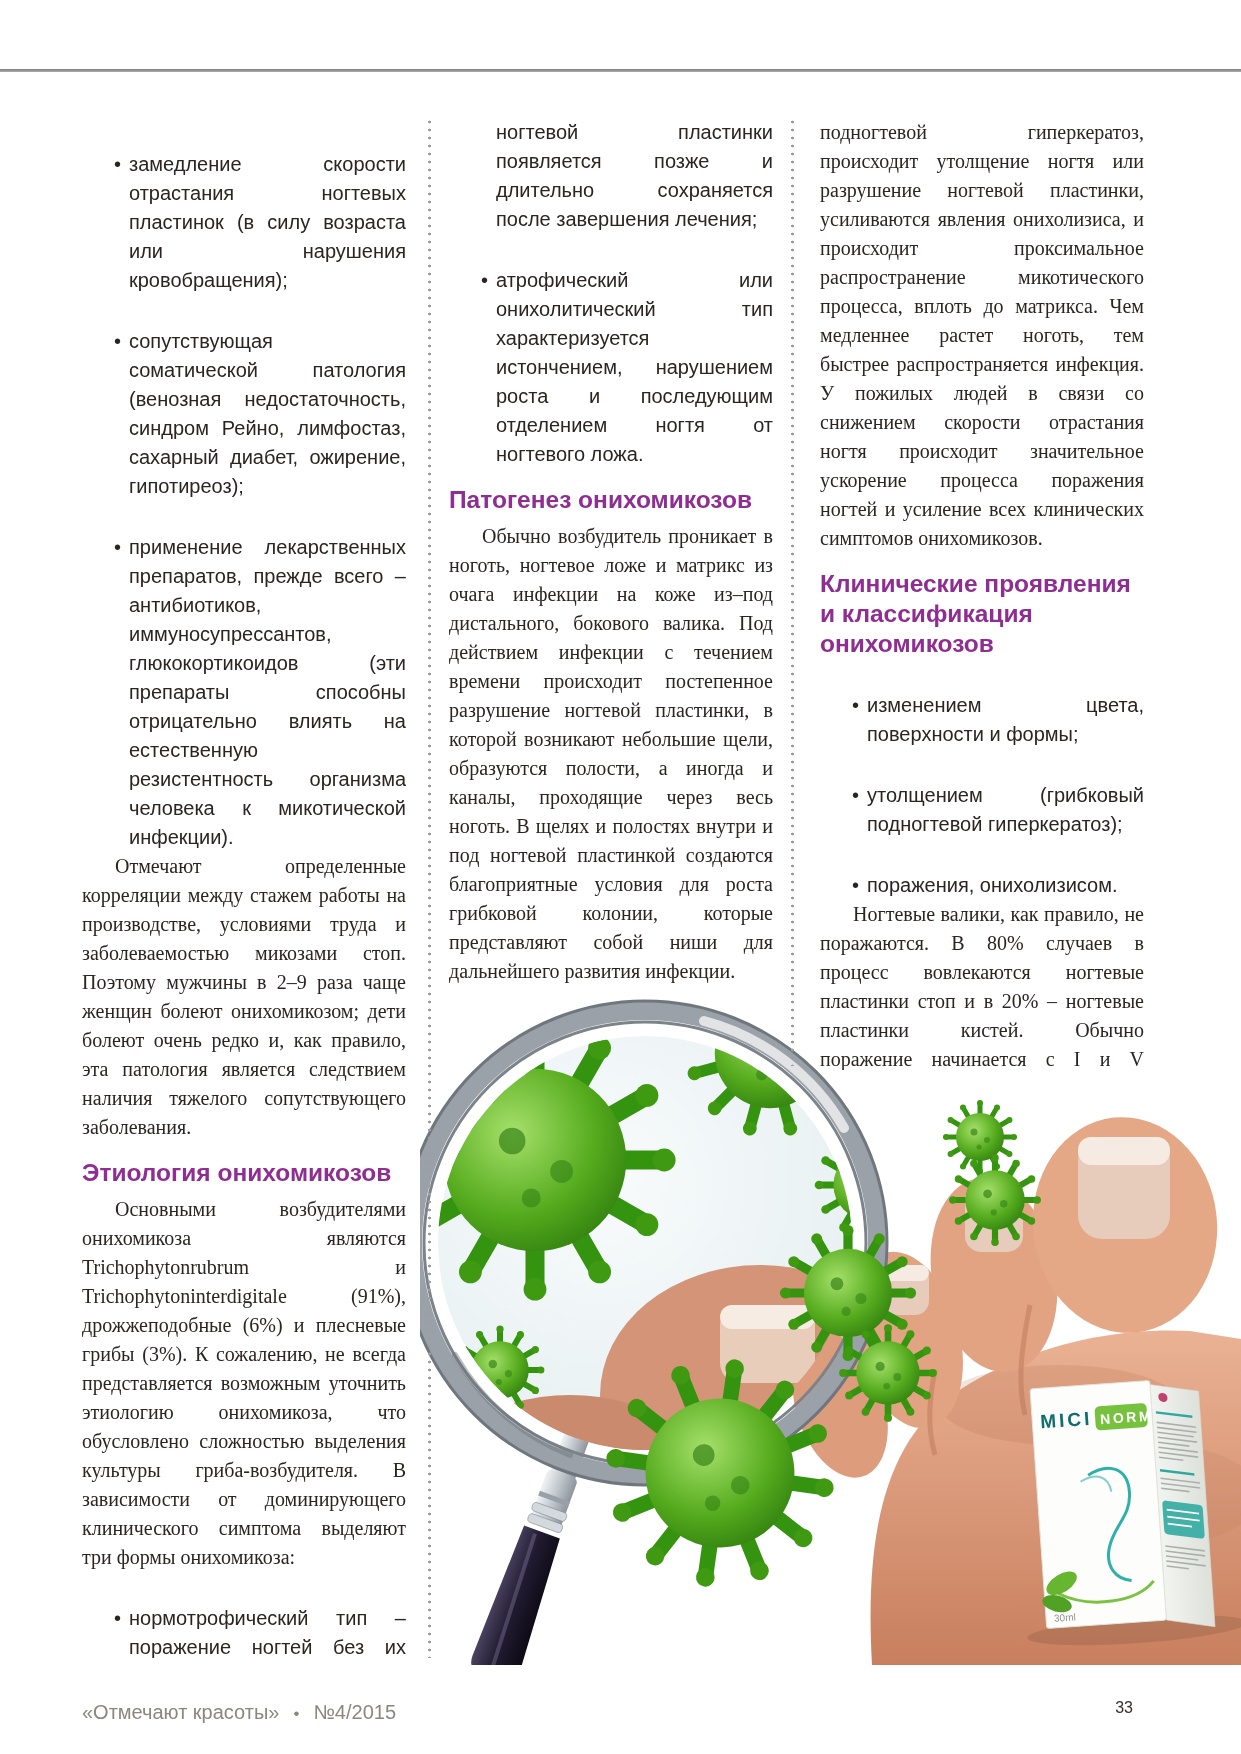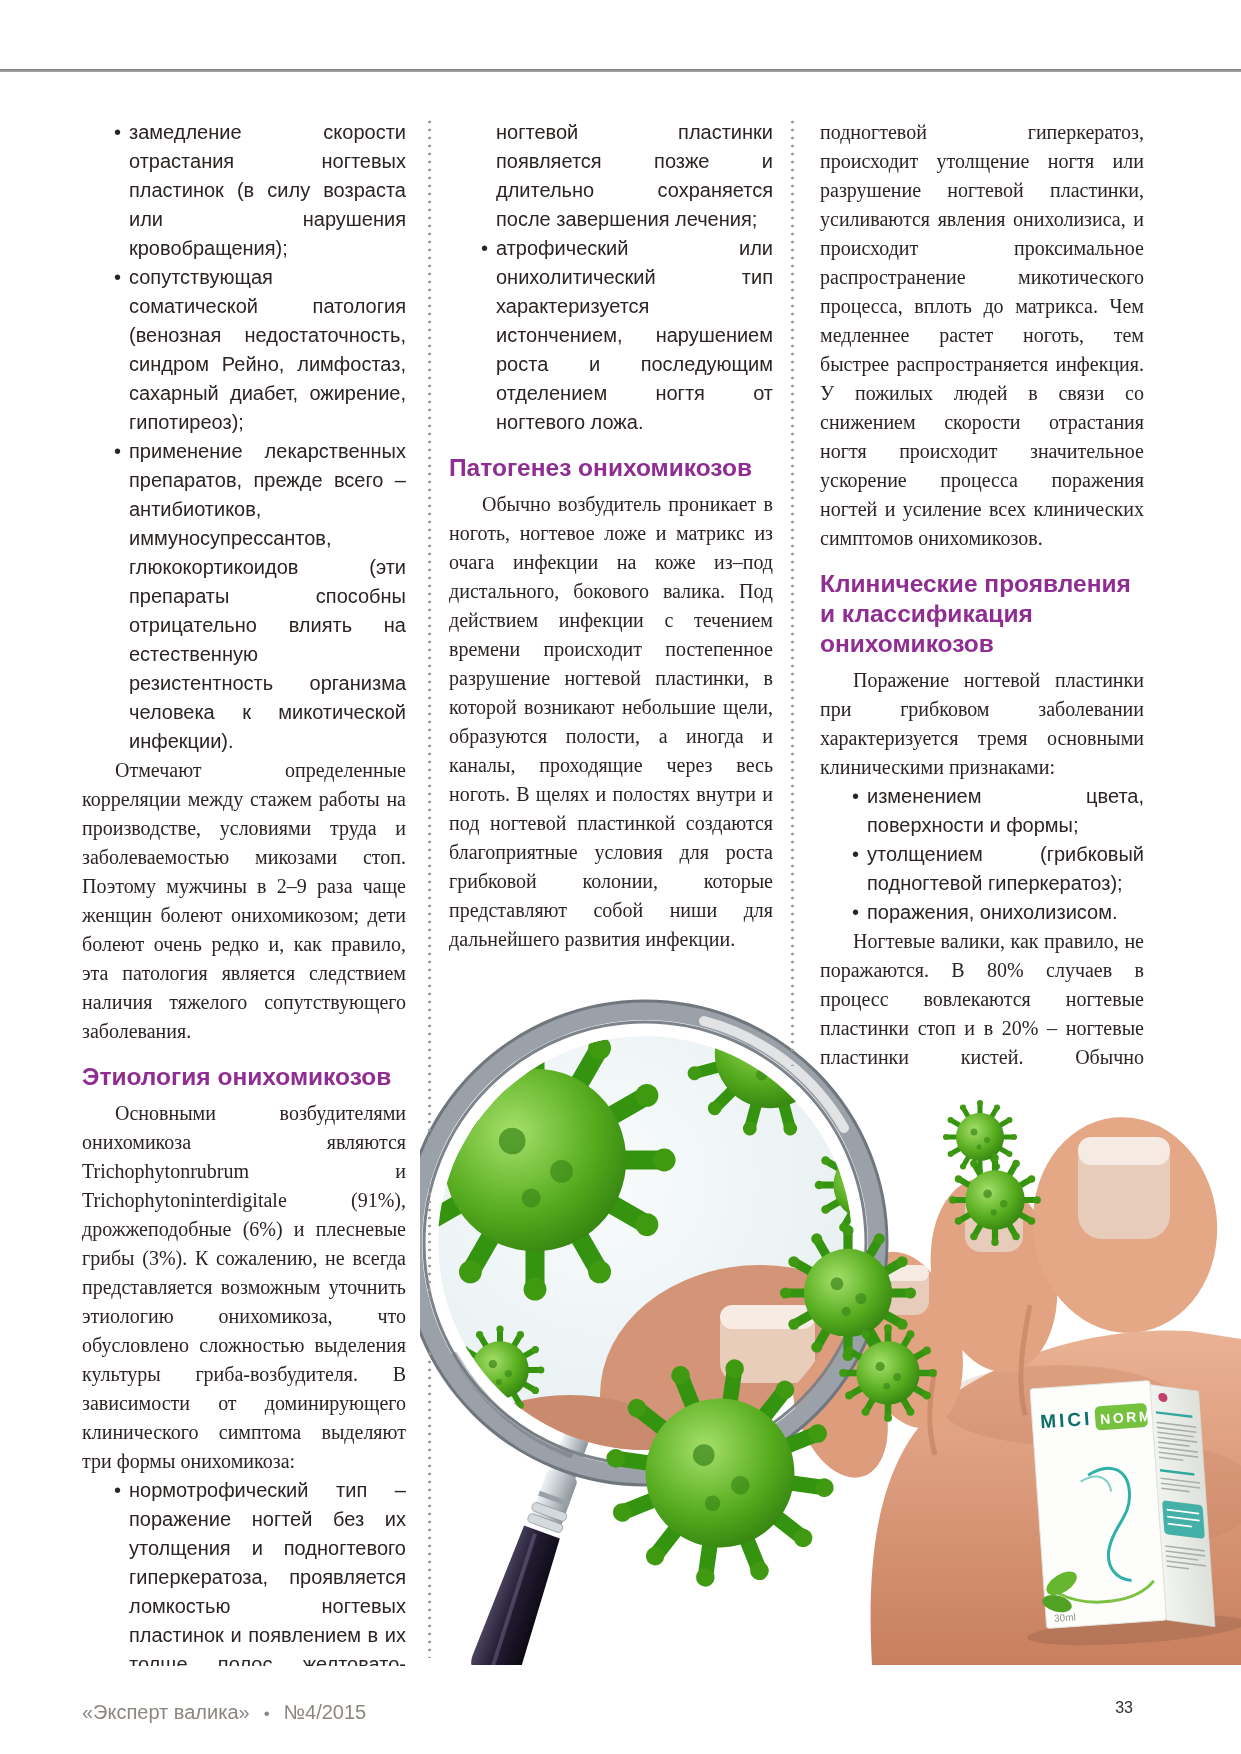--- a/index.html
+++ b/index.html
@@ -20,21 +20,21 @@
   .col2{left:449px;height:880px;}
   .col3{left:820px;height:952px;}
   .sep{position:absolute;width:3px;
     background-image:radial-gradient(circle,var(--dot) 1.2px,transparent 1.7px);
     background-size:3px 8px;background-repeat:repeat-y;}
   .sep-left{left:428px;top:118px;height:1540px;}
   .sep-right{left:791px;top:118px;height:948px;}
   .para{margin:0;text-indent:33px;font-family:Liberation Serif, serif;}
   .para.cont{text-indent:0;}
   .bullets{margin:0;padding:0 0 0 47px;list-style:none;}
-  .bullets li{position:relative;}
+  .bullets li{position:relative;margin-top:32px;}
   .bullets li::before{content:"•";position:absolute;left:-15px;top:0;}
   .hang{padding-left:47px;}
   .heading{margin:16px 0 7px;font-size:24.5px;line-height:30px;font-weight:700;
     color:var(--purple);text-align:left;text-indent:0;}
   .illustration{position:absolute;left:420px;top:975px;width:821px;height:690px;margin:0;}
   .footer{position:absolute;left:82px;top:1701px;font-size:20px;color:#8c8680;}
   .footer .fdot{display:inline-block;margin:0 14px;font-size:17px;}
   .page-num{position:absolute;right:108px;top:1699px;font-size:16px;color:#332f2c;}
 </style>
 </head>
@@ -254,26 +254,25 @@
     <h2 class="heading">Патогенез онихомикозов</h2>
     <p class="para">Обычно возбудитель проникает в ноготь, ногтевое ложе и матрикс из очага инфекции на коже из–под дистального, бокового валика. Под действием инфекции с течением времени происходит постепенное разрушение ногтевой пластинки, в которой возникают небольшие щели, образуются полости, а иногда и каналы, проходящие через весь ноготь. В щелях и полостях внутри и под ногтевой пластинкой создаются благоприятные условия для роста грибковой колонии, которые представляют собой ниши для дальнейшего развития инфекции.</p>
 
   </div>
 
   <div class="sep sep-right"></div>
 
   <div class="col col3">
     <p class="para cont">подногтевой гиперкератоз, происходит утолщение ногтя или разрушение ногтевой пластинки, усиливаются явления онихолизиса, и происходит проксимальное распространение микотического процесса, вплоть до матрикса. Чем медленнее растет ноготь, тем быстрее распространяется инфекция. У пожилых людей в связи со снижением скорости отрастания ногтя происходит значительное ускорение процесса поражения ногтей и усиление всех клинических симптомов онихомикозов.</p>
     <h2 class="heading">Клинические проявления и классификация онихомикозов</h2>
-    <p class="para">Поражение ногтевой пластинки при грибковом заболевании характеризуется тремя основными клиническими признаками:</p>
     <ul class="bullets">
       <li>изменением цвета, поверхности и формы;</li>
       <li>утолщением (грибковый подногтевой гиперкератоз);</li>
       <li>поражения, онихолизисом.</li>
     </ul>
     <p class="para">Ногтевые валики, как правило, не поражаются. В 80% случаев в процесс вовлекаются ногтевые пластинки стоп и в 20% – ногтевые пластинки кистей. Обычно поражение начинается с I и V пальцев стоп. В настоящее время принята клас-</p>
   </div>
 
   <div class="footer">
-    <span>«Эксперт валика»</span><span class="fdot">•</span><span>№4/2015</span>
+    <span>«Отмечают красоты»</span><span class="fdot">•</span><span>№4/2015</span>
   </div>
   <div class="page-num">33</div>
 </div>
 
 </body></html>

